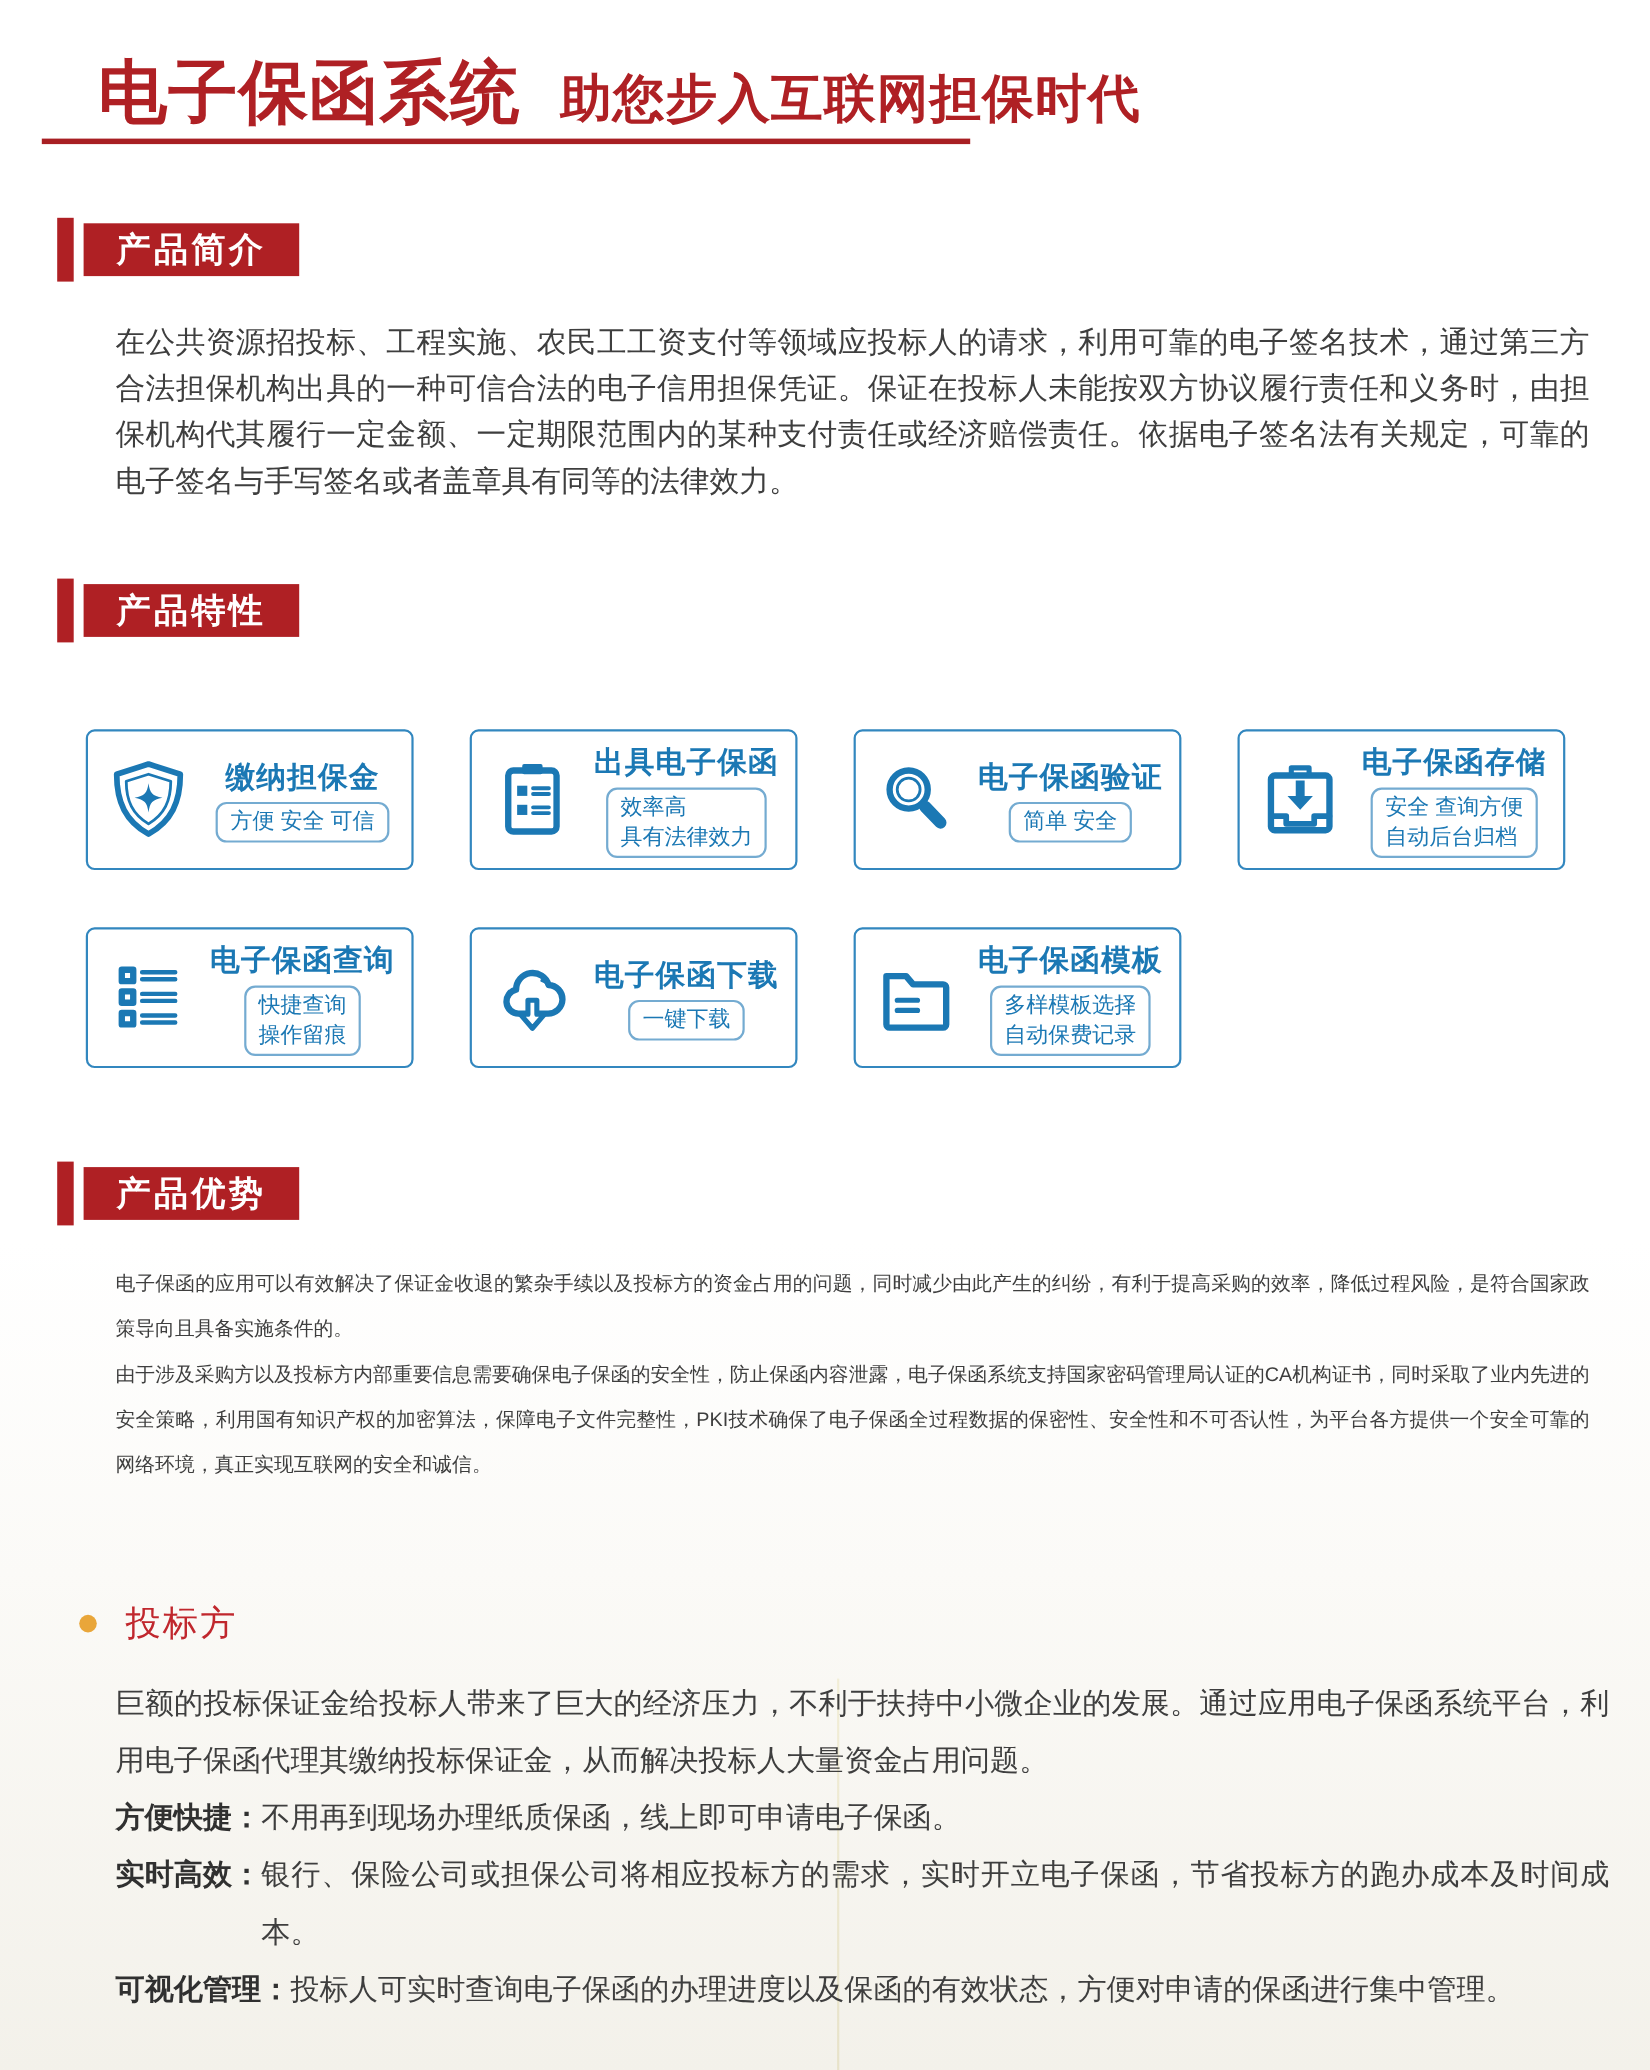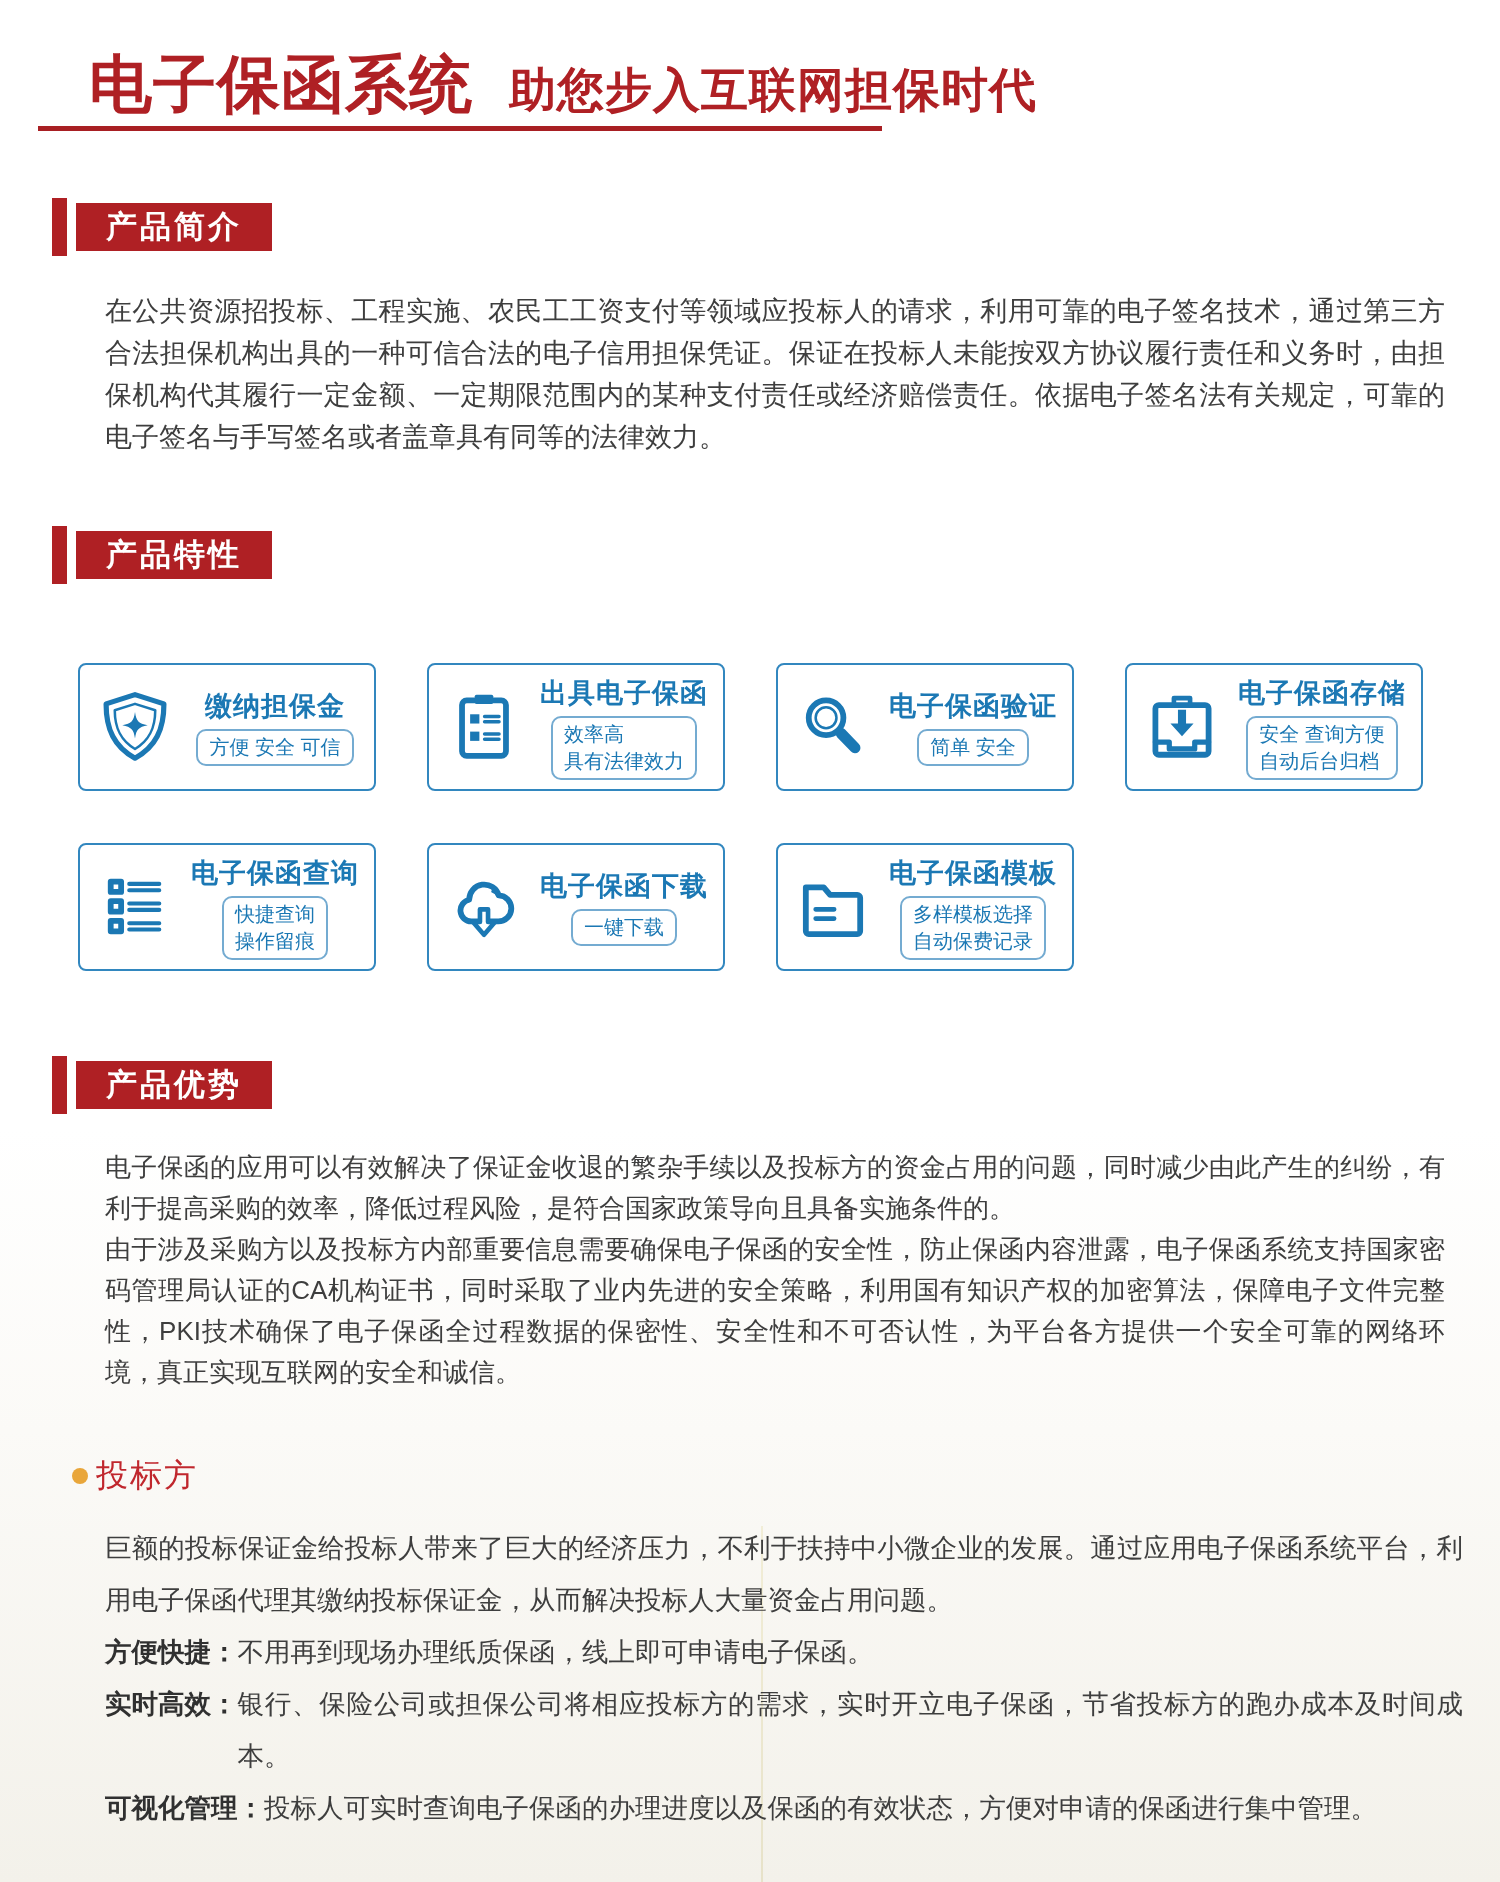--- a/index.html
+++ b/index.html
@@ -22,40 +22,40 @@
   .title-rule{position:absolute;top:126px;left:38px;width:844px;height:5px;background:#a81f23;}
   
   .sec-head{position:absolute;left:52px;display:flex;align-items:center;height:58px;}
   .sec-bar{width:15px;height:58px;background:#af2024;}
   .sec-box{margin-left:9px;height:48px;background:#af2024;color:#ffffff;font-size:31px;
            font-weight:bold;letter-spacing:3px;display:flex;align-items:center;padding:0 30px;}
   .sec-intro{top:198px;align-items:center;} .sec-features{top:526px;} .sec-adv{top:1056px;}
   
   .intro-text{position:absolute;top:290px;left:105px;width:1340px;font-size:27px;line-height:42px;
               color:#3e3e3e;text-align:justify;}
-  .adv-text{position:absolute;top:1147px;left:105px;width:1340px;font-size:26px;line-height:41px;
+  .adv-text{position:absolute;top:1147px;left:105px;width:1340px;font-size:18px;line-height:41px;
             color:#3e3e3e;text-align:justify;}
   .adv-text p{margin:0;}
   
   .cards{position:absolute;top:663px;left:78px;display:grid;
          grid-template-columns:repeat(4,298px);grid-auto-rows:128px;column-gap:51px;row-gap:52px;}
   .card{background:#ffffff;border:2px solid #3287bf;border-radius:8px;
         display:flex;align-items:center;padding:0 8px 0 16px;gap:10px;box-sizing:border-box;}
   .card .icon{flex:none;width:78px;display:flex;justify-content:center;}
   .card .icon svg{width:74px;height:74px;}
   .card-text{flex:1;display:flex;flex-direction:column;align-items:center;gap:5px;min-width:0;}
   .card-title{color:#1b78b4;font-size:27px;font-weight:bold;white-space:nowrap;letter-spacing:1px;}
   .card-tag{border:2px solid #74abd1;border-radius:10px;color:#1b78b4;font-size:20px;
             line-height:27px;padding:3px 11px;white-space:pre-line;text-align:left;}
   
   .ic path,.ic rect,.ic circle{stroke:#1b78b4;fill:none;stroke-linecap:round;stroke-linejoin:round;}
   .ic .f{fill:#1b78b4;stroke:none;}
   .ic .wf{fill:#ffffff;stroke:#1b78b4;}
   
-  .bidder-head{position:absolute;top:1456px;left:72px;display:flex;align-items:center;gap:8px;height:40px;}
+  .bidder-head{position:absolute;top:1456px;left:72px;display:flex;align-items:center;gap:26px;height:40px;}
   .bidder-dot{width:16px;height:16px;border-radius:50%;background:#e9a63a;}
   .bidder-title{color:#c0272d;font-size:32px;letter-spacing:2px;}
   .bidder-list{position:absolute;top:1522px;left:105px;width:1358px;display:flex;flex-direction:column;}
   .bidder-item{display:flex;font-size:26.5px;line-height:52px;color:#3e3e3e;}
   .bidder-label{font-weight:bold;color:#303030;white-space:nowrap;}
   .bidder-text{flex:1;text-align:justify;}
 </style>
 </head>
 <body>
 

